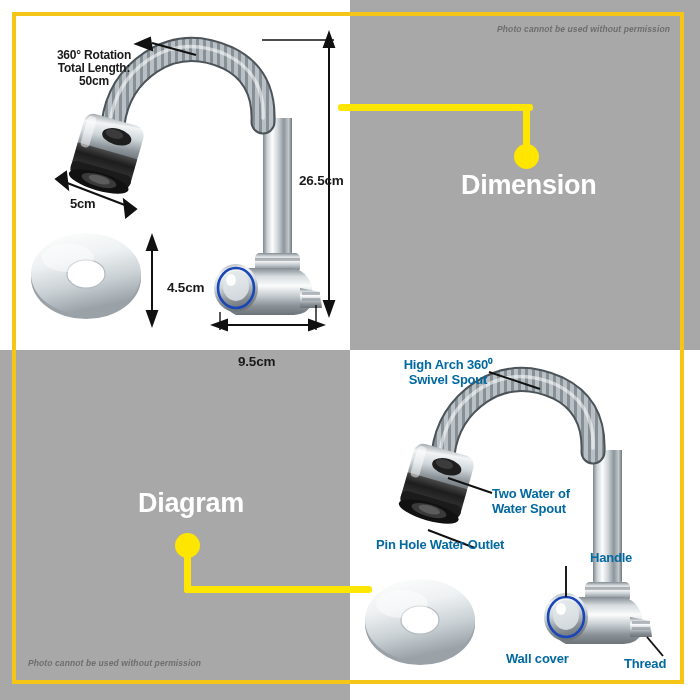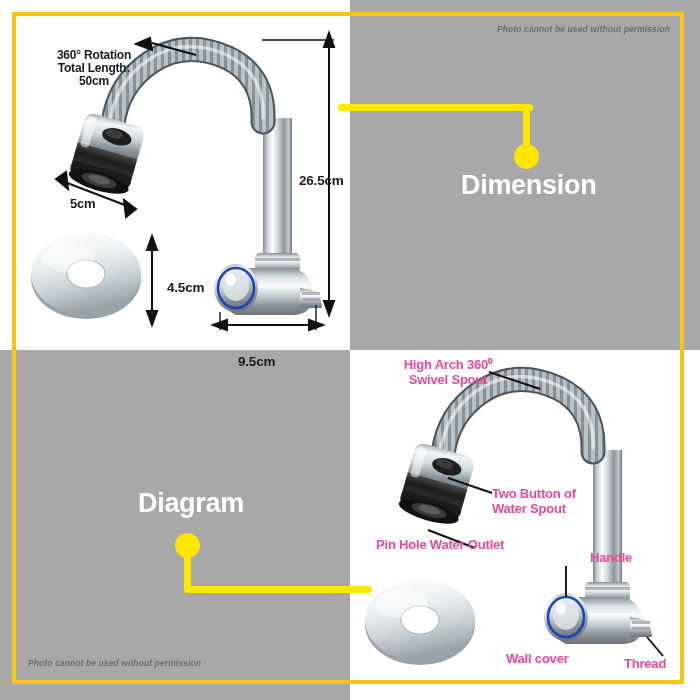--- a/index.html
+++ b/index.html
@@ -48,21 +48,21 @@
            white-space:nowrap;letter-spacing:-.2px;}
 
   #lbl-rotation{left:38px;top:25px;font-size:12px;line-height:13px;
                 text-align:center;white-space:normal;width:112px;margin-top:24px;}
   #lbl-265{left:299px;top:173px;font-size:13.5px;}
   #lbl-45{left:167px;top:268px;font-size:13.5px;margin-top:12px;}
   #lbl-95{left:238px;top:322px;font-size:13.5px;margin-top:32px;}
   #lbl-5{left:70px;top:196px;font-size:13px;}
 
   
-  .partlabel{position:absolute;color:#ec4899;font-weight:bold;
+  .partlabel{position:absolute;color:#0369a1;font-weight:bold;
              font-size:13px;line-height:14.5px;letter-spacing:-.2px;}
   #lbl-spout{left:383px;top:358px;width:130px;text-align:center;}
   #lbl-twomodes{left:492px;top:487px;width:120px;}
   #lbl-pinhole{left:376px;top:538px;white-space:nowrap;}
   #lbl-handle{left:546px;top:551px;white-space:nowrap;padding-left:44px;}
   #lbl-wallcover{left:506px;top:652px;white-space:nowrap;}
   #lbl-thread{left:624px;top:657px;white-space:nowrap;}
 
   
   .svg-layer{position:absolute;left:0;top:0;width:700px;height:700px;
@@ -257,21 +257,21 @@
   <div class="dimtext" id="lbl-265">26.5cm</div>
   <div class="dimtext" id="lbl-45">4.5cm</div>
   <div class="dimtext" id="lbl-95">9.5cm</div>
   <div class="dimtext" id="lbl-5">5cm</div>
 
   <div class="partlabel" id="lbl-spout">
     <span>High Arch 360⁰</span><br>
     <span>Swivel Spout</span>
   </div>
   <div class="partlabel" id="lbl-twomodes">
-    <span>Two Button of</span><br>
+    <span>Two Water of</span><br>
     <span>Water Spout</span>
   </div>
   <div class="partlabel" id="lbl-pinhole">Pin Hole Water Outlet</div>
   <div class="partlabel" id="lbl-handle">Handle</div>
   <div class="partlabel" id="lbl-wallcover">Wall cover</div>
   <div class="partlabel" id="lbl-thread">Thread</div>
 
   <div class="conn-h" id="dim-line-h"></div>
   <div class="conn-v" id="dim-line-v"></div>
   <div class="conn-dot" id="dim-dot"></div>

